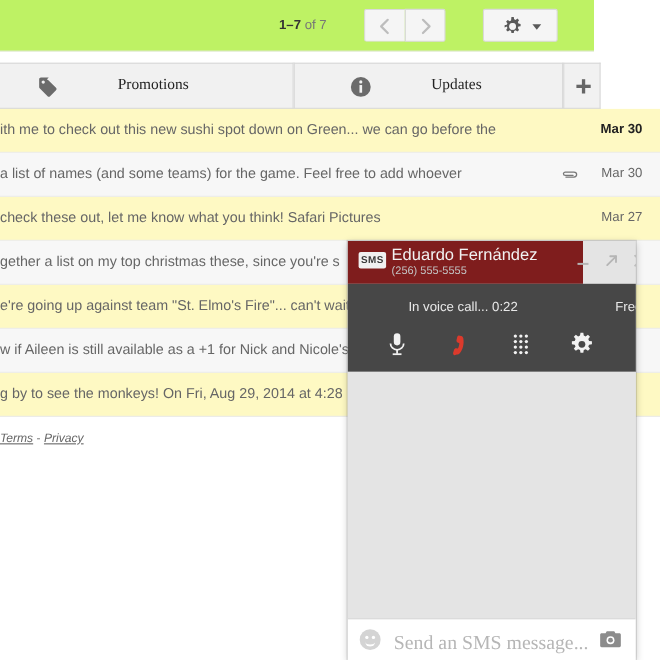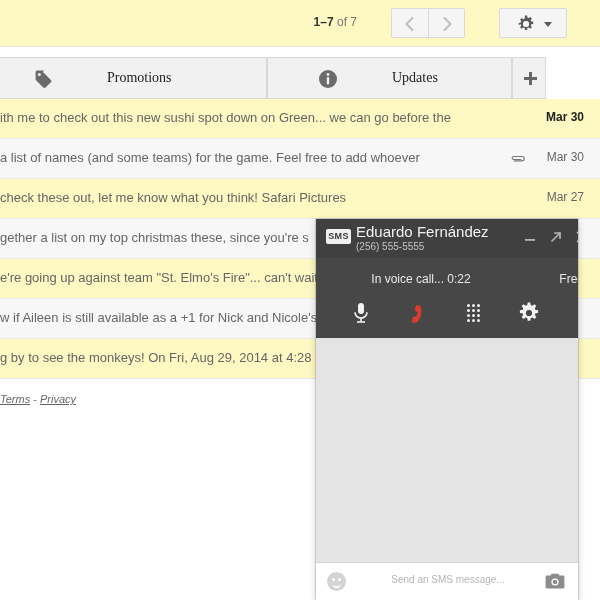--- a/index.html
+++ b/index.html
@@ -14,22 +14,22 @@
     font-size: 13px;
     color: #222;
     overflow: hidden;
     position: relative;
   }
 
   
   #toolbar {
     position: absolute;
     left: 0; top: 0;
-    width: 600px; height: 47px;
-    background: #fef9c3;
+    width: 540px; height: 47px;
+    background: #bef264;
     border-bottom: 1px solid #e6e6e6;
     box-sizing: border-box;
   }
   #pager-count {
     position: absolute;
     right: 243px; top: 15px;
     font-size: 12px;
     color: #777;
     white-space: nowrap;
   }
@@ -155,22 +155,22 @@
     position: absolute;
     left: 316px; top: 219px;
     width: 262px; height: 381px;
     box-shadow: 0 0 0 1px rgba(0,0,0,0.12), 0 2px 7px rgba(0,0,0,0.22);
     box-sizing: border-box;
     background: #e4e4e4;
     overflow: hidden;
   }
   #sms-titlebar {
     position: absolute;
-    left:0; top:0; width: 262px; height: 39px;
-    background: #404040;
+    left:0; top:0; width: 214px; height: 39px;
+    background: #7f1d1d;
   }
   #sms-badge {
     position: absolute;
     left: 10px; top: 10px;
     width: 25px; height: 15px;
     background: #f1f1f1;
     border-radius: 2px;
     color: #3b3b3b;
     font-size: 9px;
     font-weight: bold;
@@ -263,25 +263,24 @@
   #emoji-button .smile {
     position:absolute; left:5px; top:9px; width:9px; height:5px;
     border-bottom:2px solid #fff;
     border-radius:0 0 9px 9px;
   }
   #sms-input {
     position: absolute;
     left: 40px; top: 10px;
     width: 180px;
     border: none; outline: none;
-    font-size: 10px;
+    font-size: 18px;
     color: #333;
     background: transparent;
-    font-family: Liberation Sans, sans-serif;
-    text-align: center;
+    font-family: Liberation Serif, serif;
   }
   #sms-input::placeholder { color: #b6b6b6; }
   #camera-button {
     position: absolute;
     right: 13px; top: 10px;
     width: 20px; height: 16px;
     cursor: pointer;
   }
 </style>
 </head>

